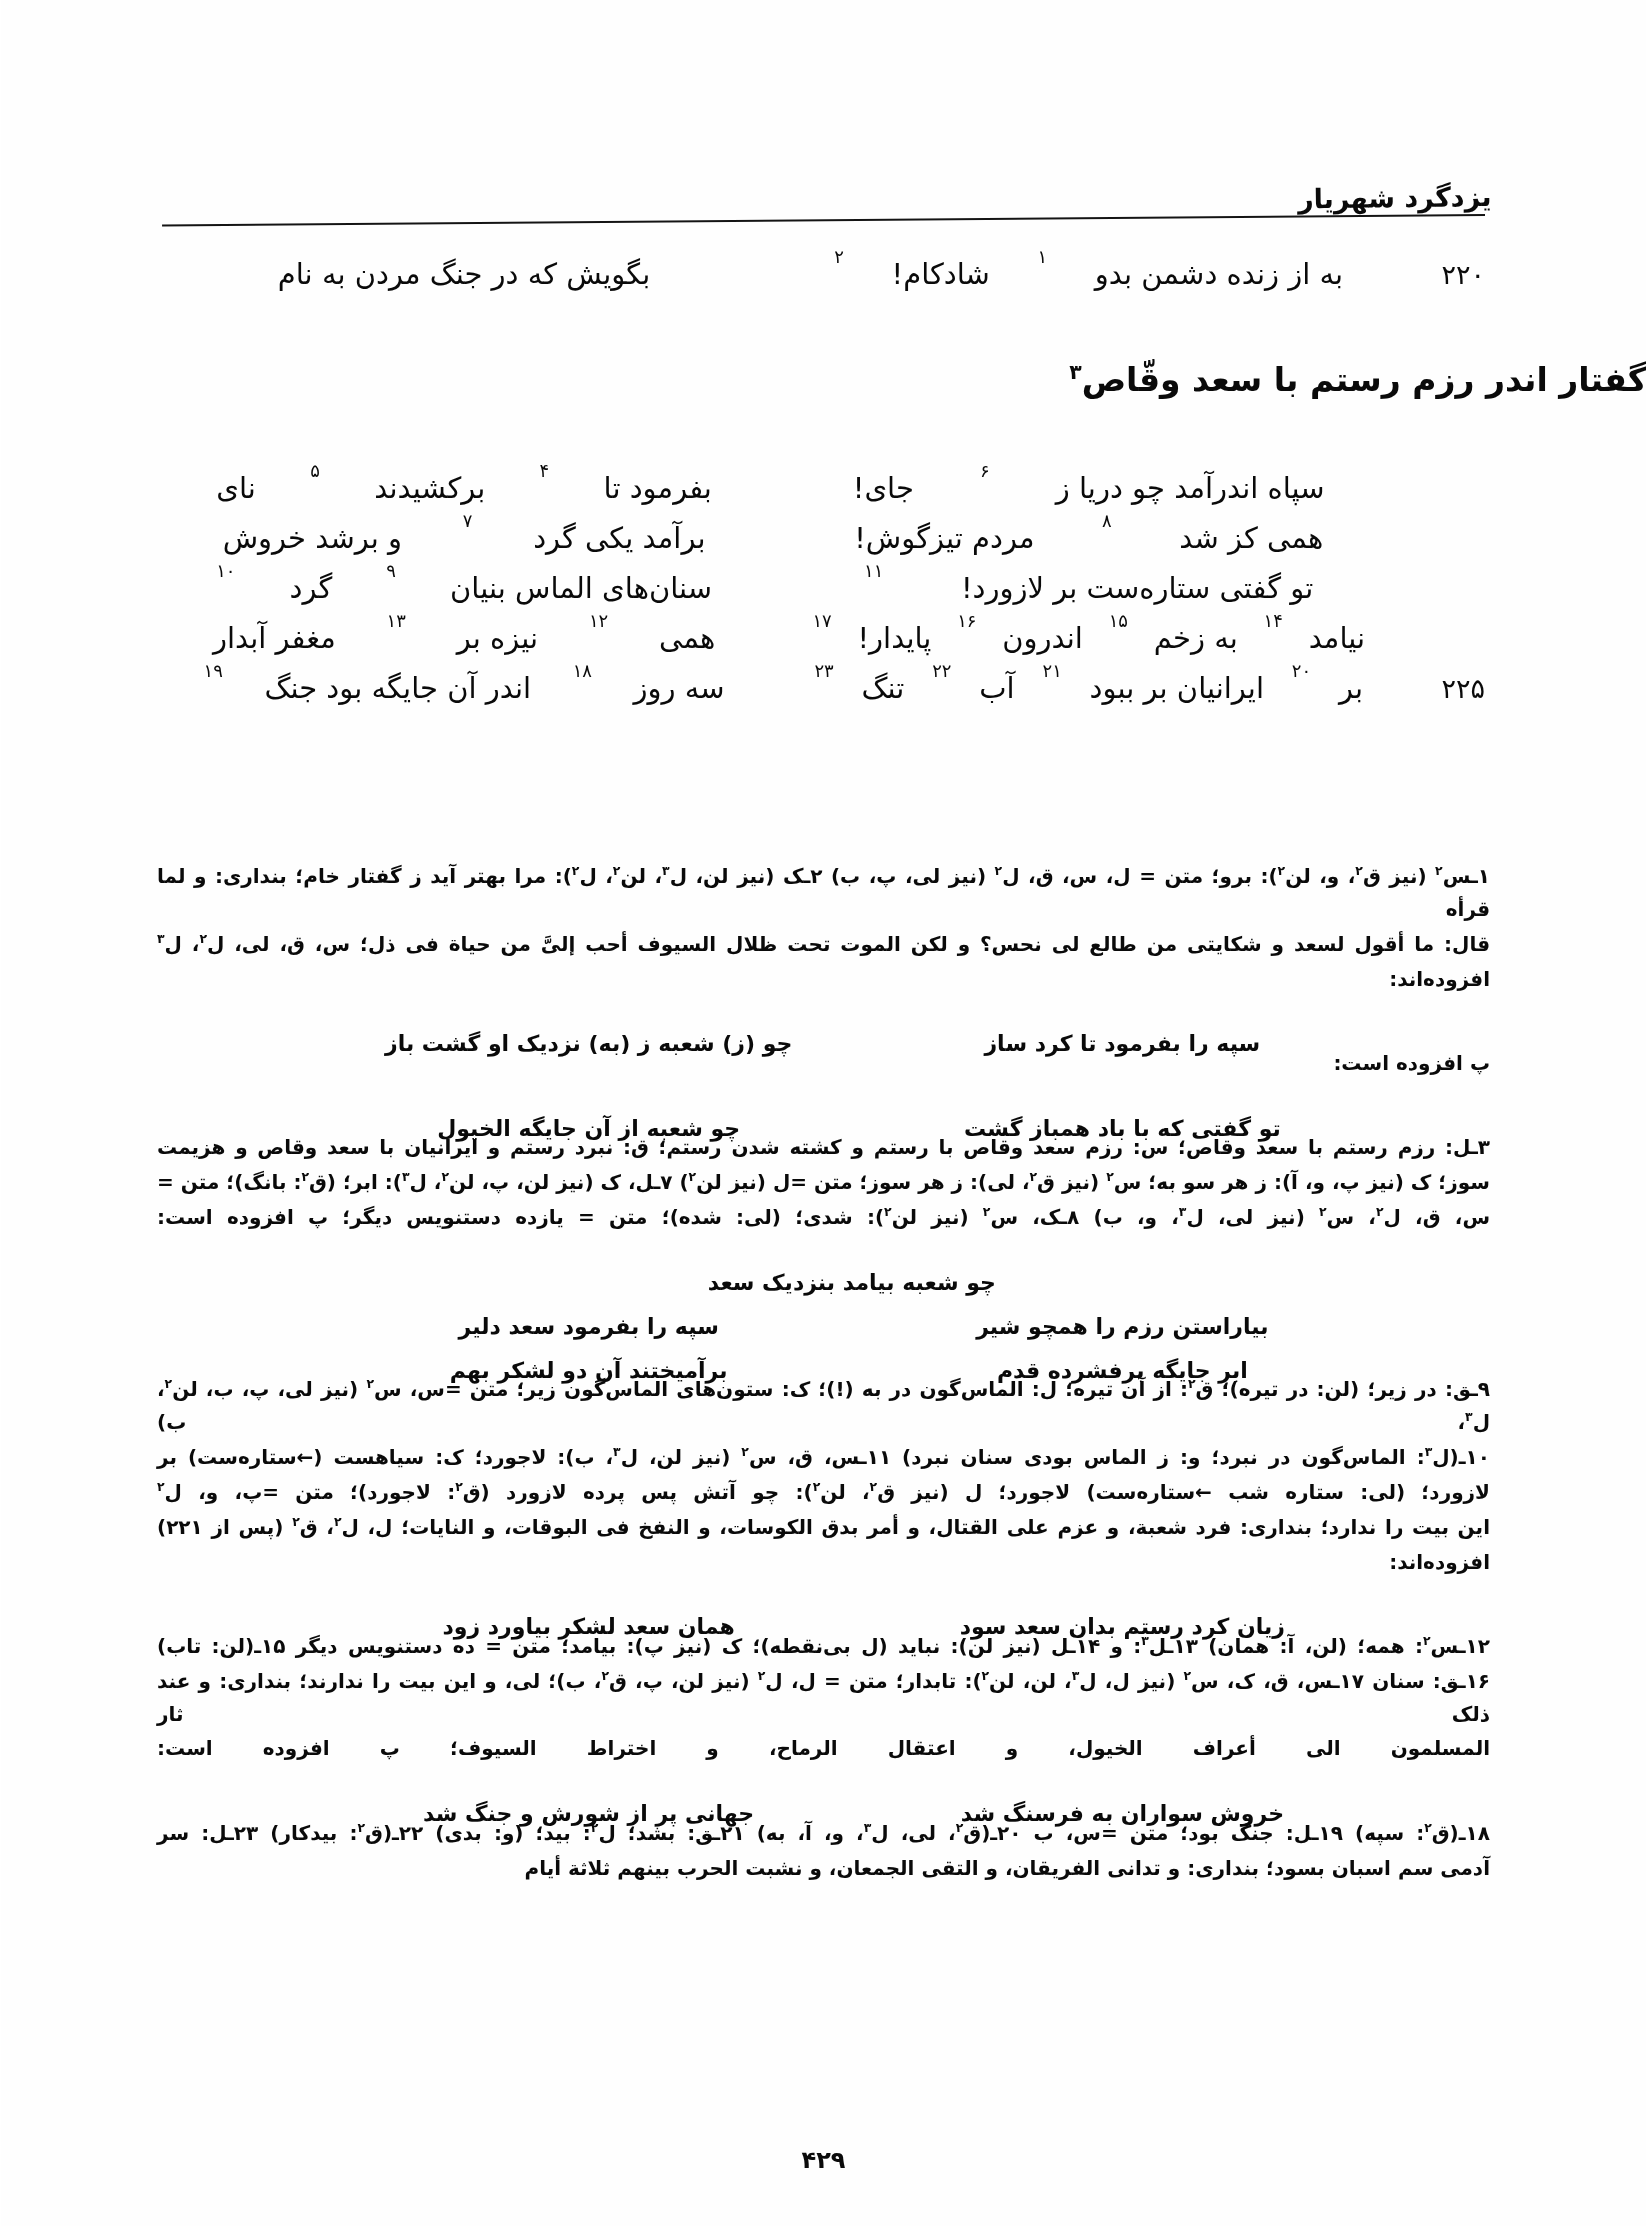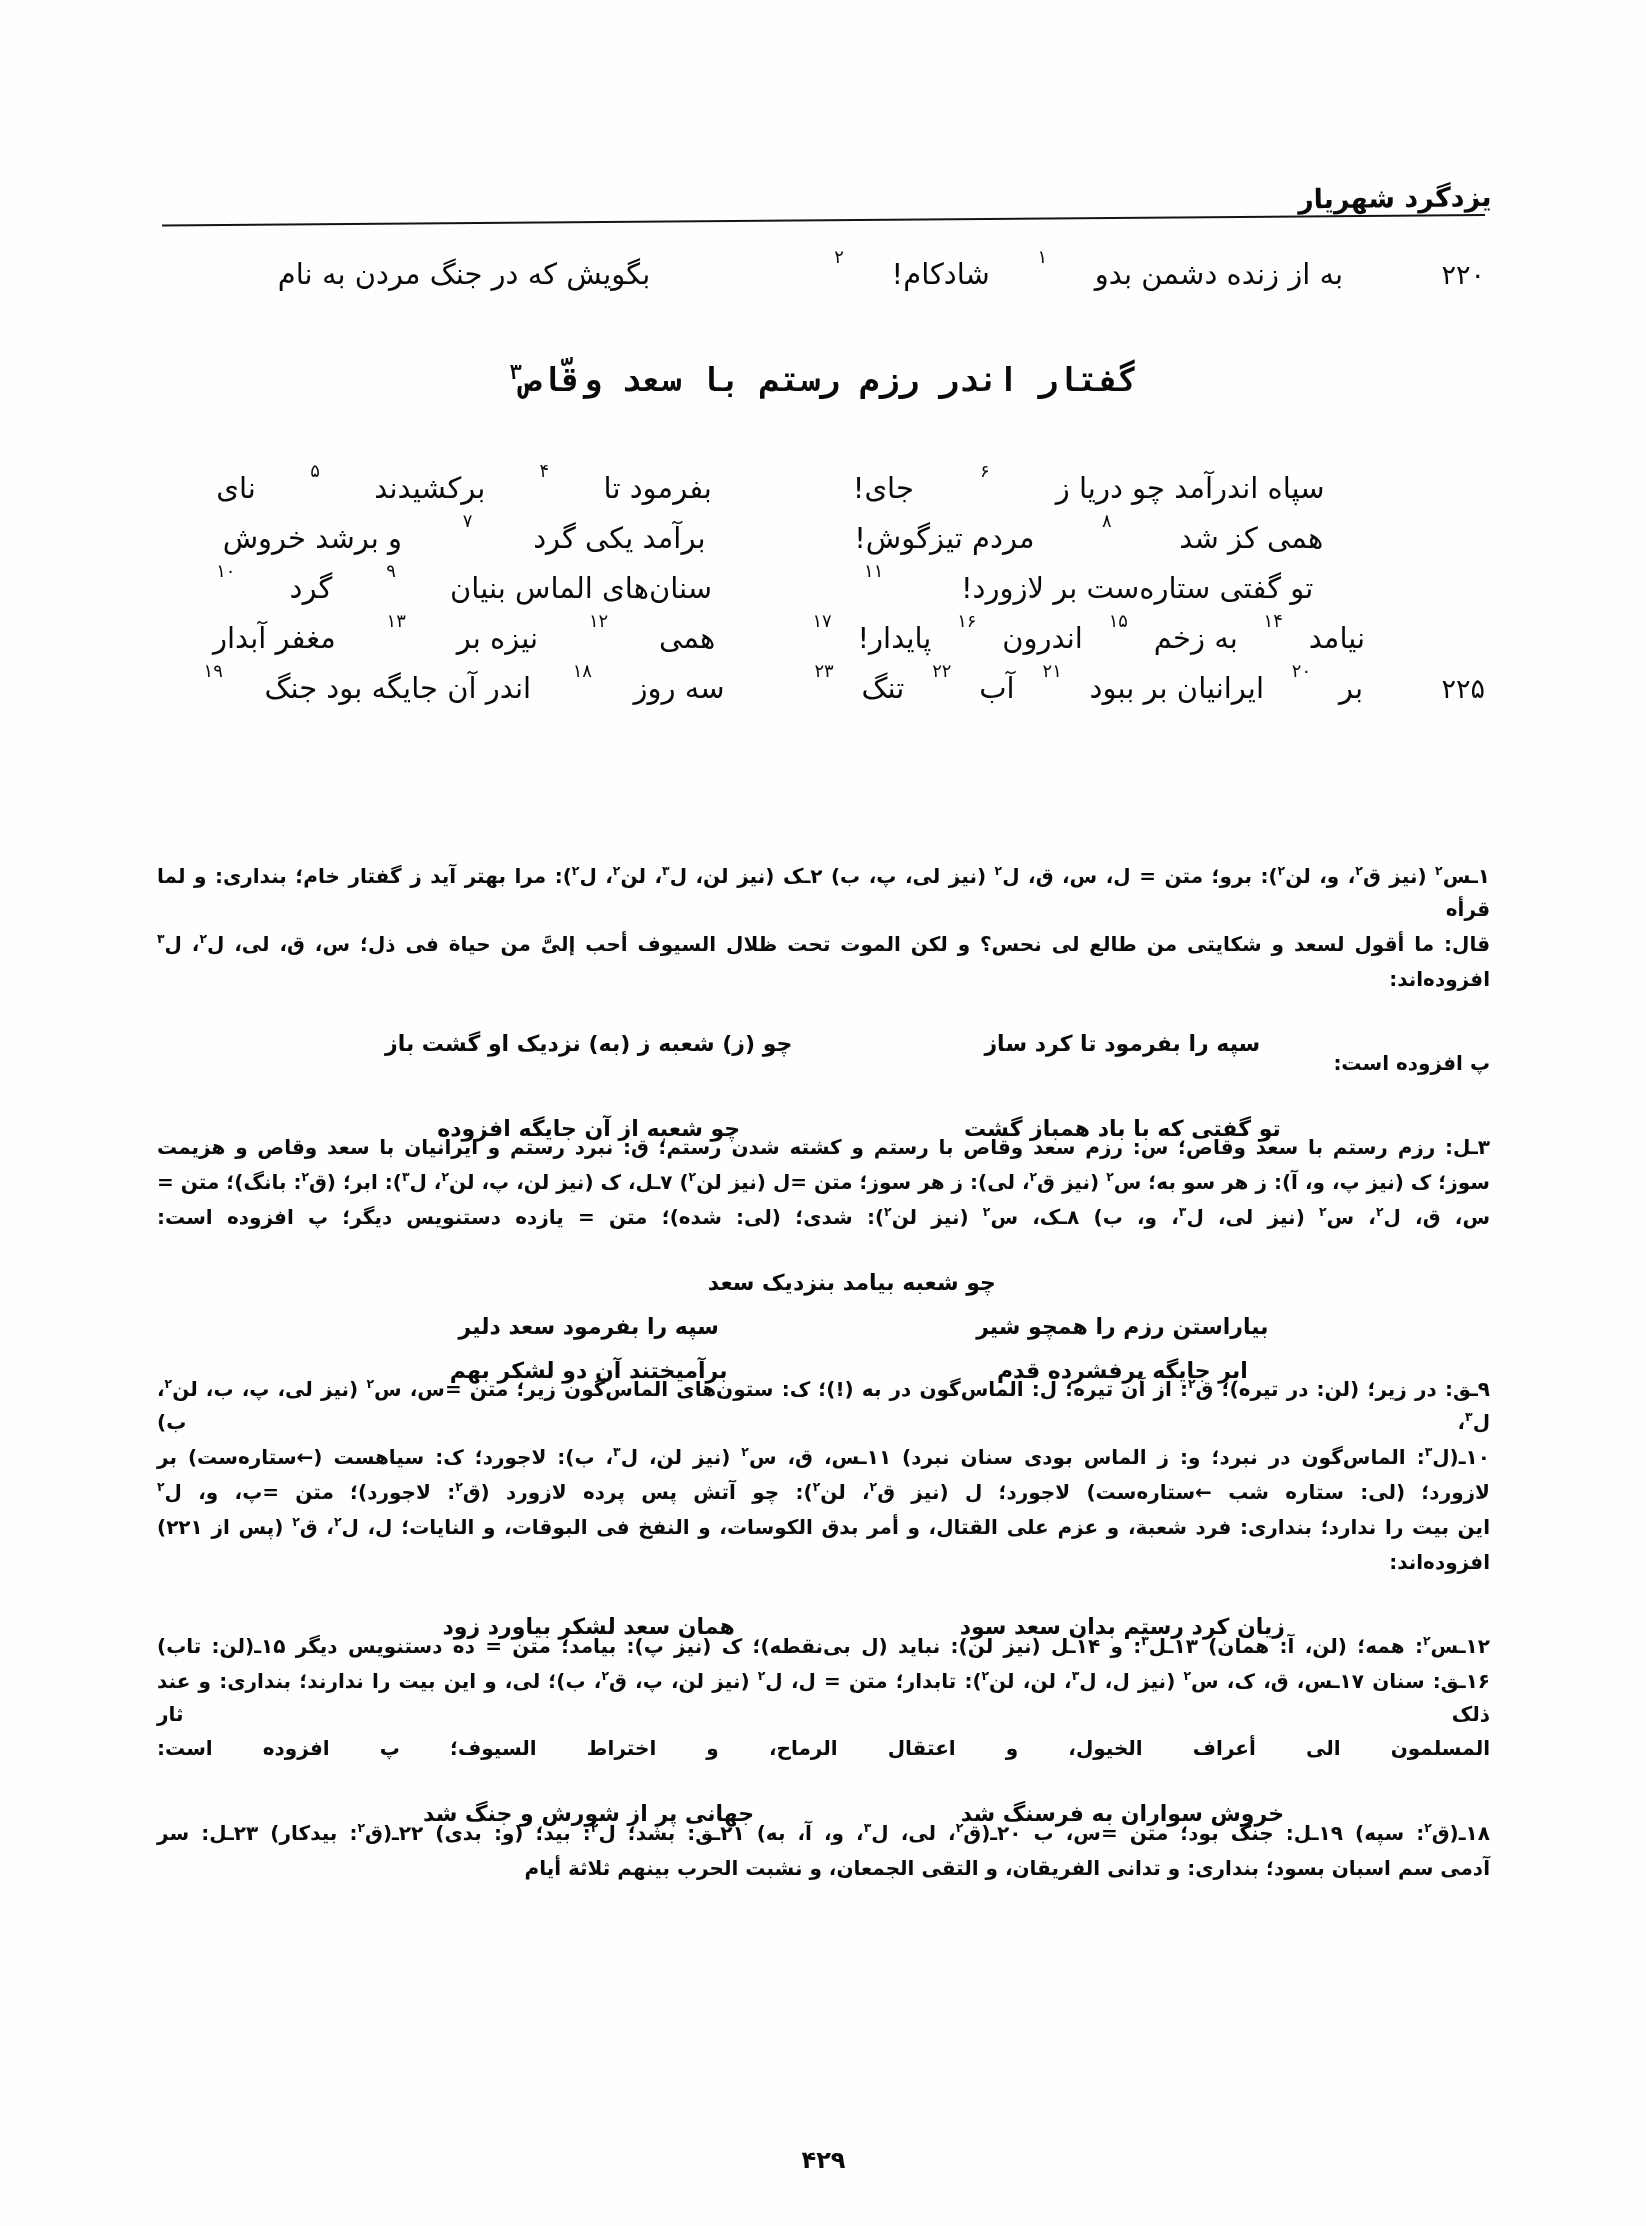--- a/index.html
+++ b/index.html
@@ -58,25 +58,23 @@
     white-space:nowrap;
   }
   .hemi.a{padding-left:13px;}
   .hemi.b{padding-right:7.4px;}
   sup{font-size:0.62em;vertical-align:super;line-height:0;}
 
   
   .chapter{
     position:absolute;
     top:360px;right:0;left:0;
-    text-align:center;
     font-size:33px;
     font-weight:bold;
     letter-spacing:-0.5px;
-    font-family:Liberation Mono, monospace;
   }
 
   
   .apparatus{
     position:absolute;
     top:860px;right:157px;left:157px;
     font-size:20px;
     line-height:33px;
     text-align:justify;
     font-weight:bold;
@@ -172,21 +170,21 @@
         <div class="hemi a">سپه را بفرمود تا کرد ساز</div>
         <div class="hemi b">چو (ز) شعبه ز (به) نزدیک او گشت باز</div>
       </div>
     </div>
 
     <p class="apar">پ افزوده است:</p>
 
     <div class="inset inset-wrap">
       <div class="vrow">
         <div class="hemi a">تو گفتی که با باد همباز گشت</div>
-        <div class="hemi b">چو شعبه از آن جایگه افزوده</div>
+        <div class="hemi b">چو شعبه از آن جایگه الخیول</div>
       </div>
     </div>
 
     <p class="apar just-both">۳ـل: رزم رستم با سعد وقاص؛ س: رزم سعد وقاص با رستم و کشته شدن رستم؛ ق: نبرد رستم و ایرانیان با سعد وقاص و هزیمت</p>
     <p class="apar just-both">سوز؛ ک (نیز پ، و، آ): ز هر سو به؛ س<sup>۲</sup> (نیز ق<sup>۲</sup>، لی): ز هر سوز؛ متن =ل (نیز لن<sup>۲</sup>)    ۷ـل، ک (نیز لن، پ، لن<sup>۲</sup>، ل<sup>۳</sup>): ابر؛ (ق<sup>۲</sup>: بانگ)؛ متن =</p>
     <p class="apar just-both">س، ق، ل<sup>۲</sup>، س<sup>۲</sup> (نیز لی، ل<sup>۳</sup>، و، ب)    ۸ـک، س<sup>۲</sup> (نیز لن<sup>۲</sup>): شدی؛ (لی: شده)؛ متن = یازده دستنویس دیگر؛ پ افزوده است:</p>
 
     <div class="inset inset-wrap2">
       <div class="vrow">
         <div class="hemi b">چو شعبه بیامد بنزدیک سعد</div>

